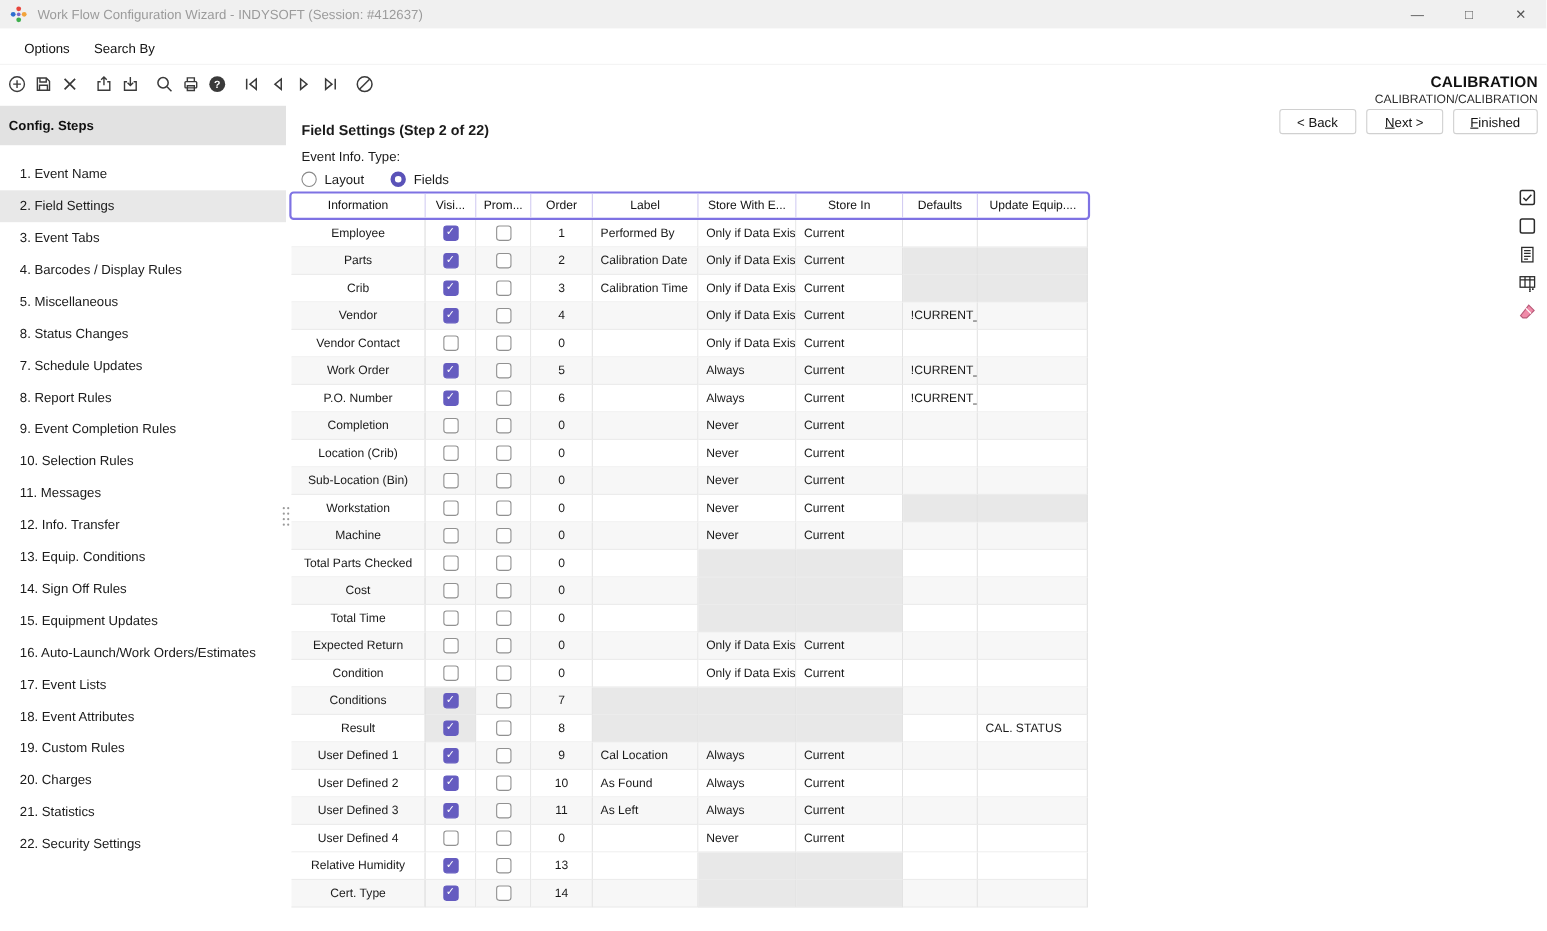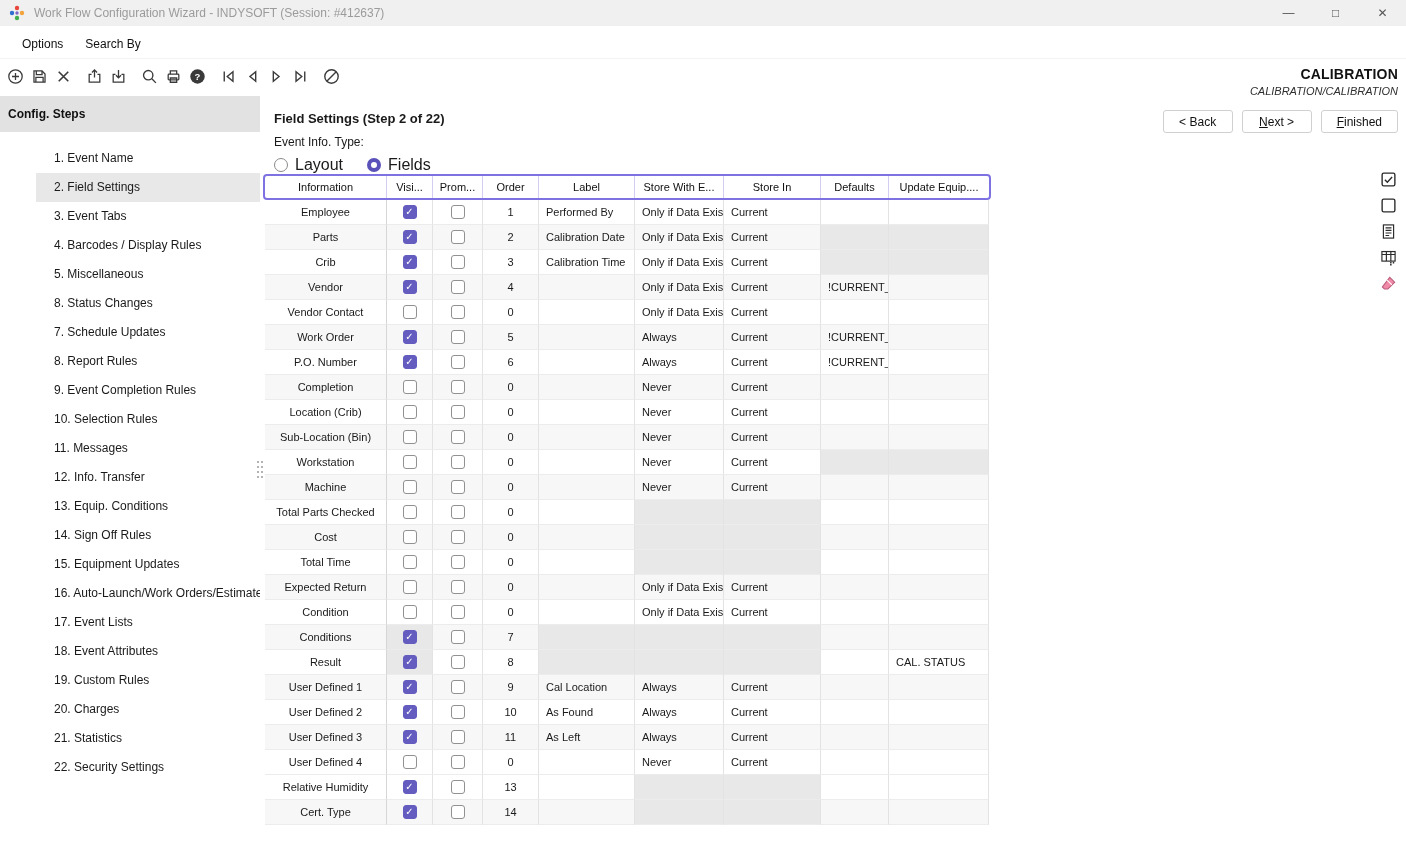--- a/index.html
+++ b/index.html
@@ -20,47 +20,47 @@
 
   
   .toolbar { display:flex; align-items:center; padding:5px 0 8px 3px; border-top:1px solid #f3f3f3; }
   .tool-btn { width:24px; height:24px; display:flex; align-items:center; justify-content:center; }
   .tool-btn.gap { margin-left:7px; }
   .ticon svg { width:17px; height:17px; display:block; }
 
   
   .context { position:absolute; top:66px; right:8px; text-align:right; }
   .context-title { font-size:14px; font-weight:bold; color:#111; letter-spacing:.2px; }
-  .context-sub { font-size:11px; color:#2e2e2e; margin-top:3px;font-style:italic; }
+  .context-sub { font-size:11px; color:#2e2e2e; margin-top:3px; }
 
   
   .bodyarea { position:absolute; top:96px; left:0; right:0; bottom:0; overflow:hidden; }
 
   
   .sidebar { position:absolute; left:0; top:0; width:260px; bottom:0; }
   .sidebar-header { background:#e2e2e2; height:36px; line-height:36px; padding-left:8px; font-weight:bold; font-size:12px; color:#111; }
-  .steps { margin-top:12px;padding-left:36px; }
+  .steps { margin-top:12px; }
   .step { height:29px; line-height:29px; padding-left:18px; font-size:12px; white-space:nowrap; overflow:hidden; }
   .step.selected { background:#e8e8e8; }
 
   .splitter { position:absolute; left:257px; top:365px; width:8px; height:18px; }
   .splitter i { display:block; width:2px; height:2px; border-radius:50%; background:#9a9a9a;
     box-shadow:4px 0 0 #9a9a9a, 0 5px 0 #9a9a9a, 4px 5px 0 #9a9a9a, 0 10px 0 #9a9a9a, 4px 10px 0 #9a9a9a, 0 15px 0 #9a9a9a, 4px 15px 0 #9a9a9a; }
 
   
   .main { position:absolute; left:265px; top:0; right:0; bottom:0; }
   .main-title { font-size:13px; font-weight:bold; margin:15px 0 0 9px; }
-  .nav-buttons { position:absolute; top:14px; right:8px; display:flex; gap:9px; }
+  .nav-buttons { position:absolute; top:3px; right:8px; display:flex; gap:9px; }
   .btn { background:#fff; border:1px solid #d0d0d0; border-radius:3px; font-size:12px; color:#111;
          height:23px; padding:0 15px; display:flex; align-items:center; justify-content:center; min-width:70px; cursor:default; }
   .btn .ak { text-decoration:underline; }
 
   .eit-label { font-size:12px; margin:9px 0 0 9px; }
   .radio-row { display:flex; align-items:center; gap:24px; margin:7px 0 0 9px; }
-  .radio { display:flex; align-items:center; gap:7px; font-size:16px; }
+  .radio { display:flex; align-items:center; gap:7px; font-size:12px; }
   .radio-circle { width:14px; height:14px; border-radius:50%; border:1px solid #8a8a8a; background:#fff; flex:0 0 auto; }
   .radio.selected .radio-circle { border:4px solid #5a52b8; }
 
   
   .table-wrap { position:absolute; left:0; top:78px; width:730px; }
   .thead { display:flex; width:728px; height:26px; margin-left:-2px; border:2px solid #7e72e3; border-radius:4px; background:#fff; overflow:hidden; }
   .hcell { display:flex; align-items:center; justify-content:center; font-size:11px; color:#111;
            border-right:1px solid #d3cdf2; overflow:hidden; white-space:nowrap; height:100%; }
   .hcell:last-child { border-right:none; }
   .tbody { width:724px; }

